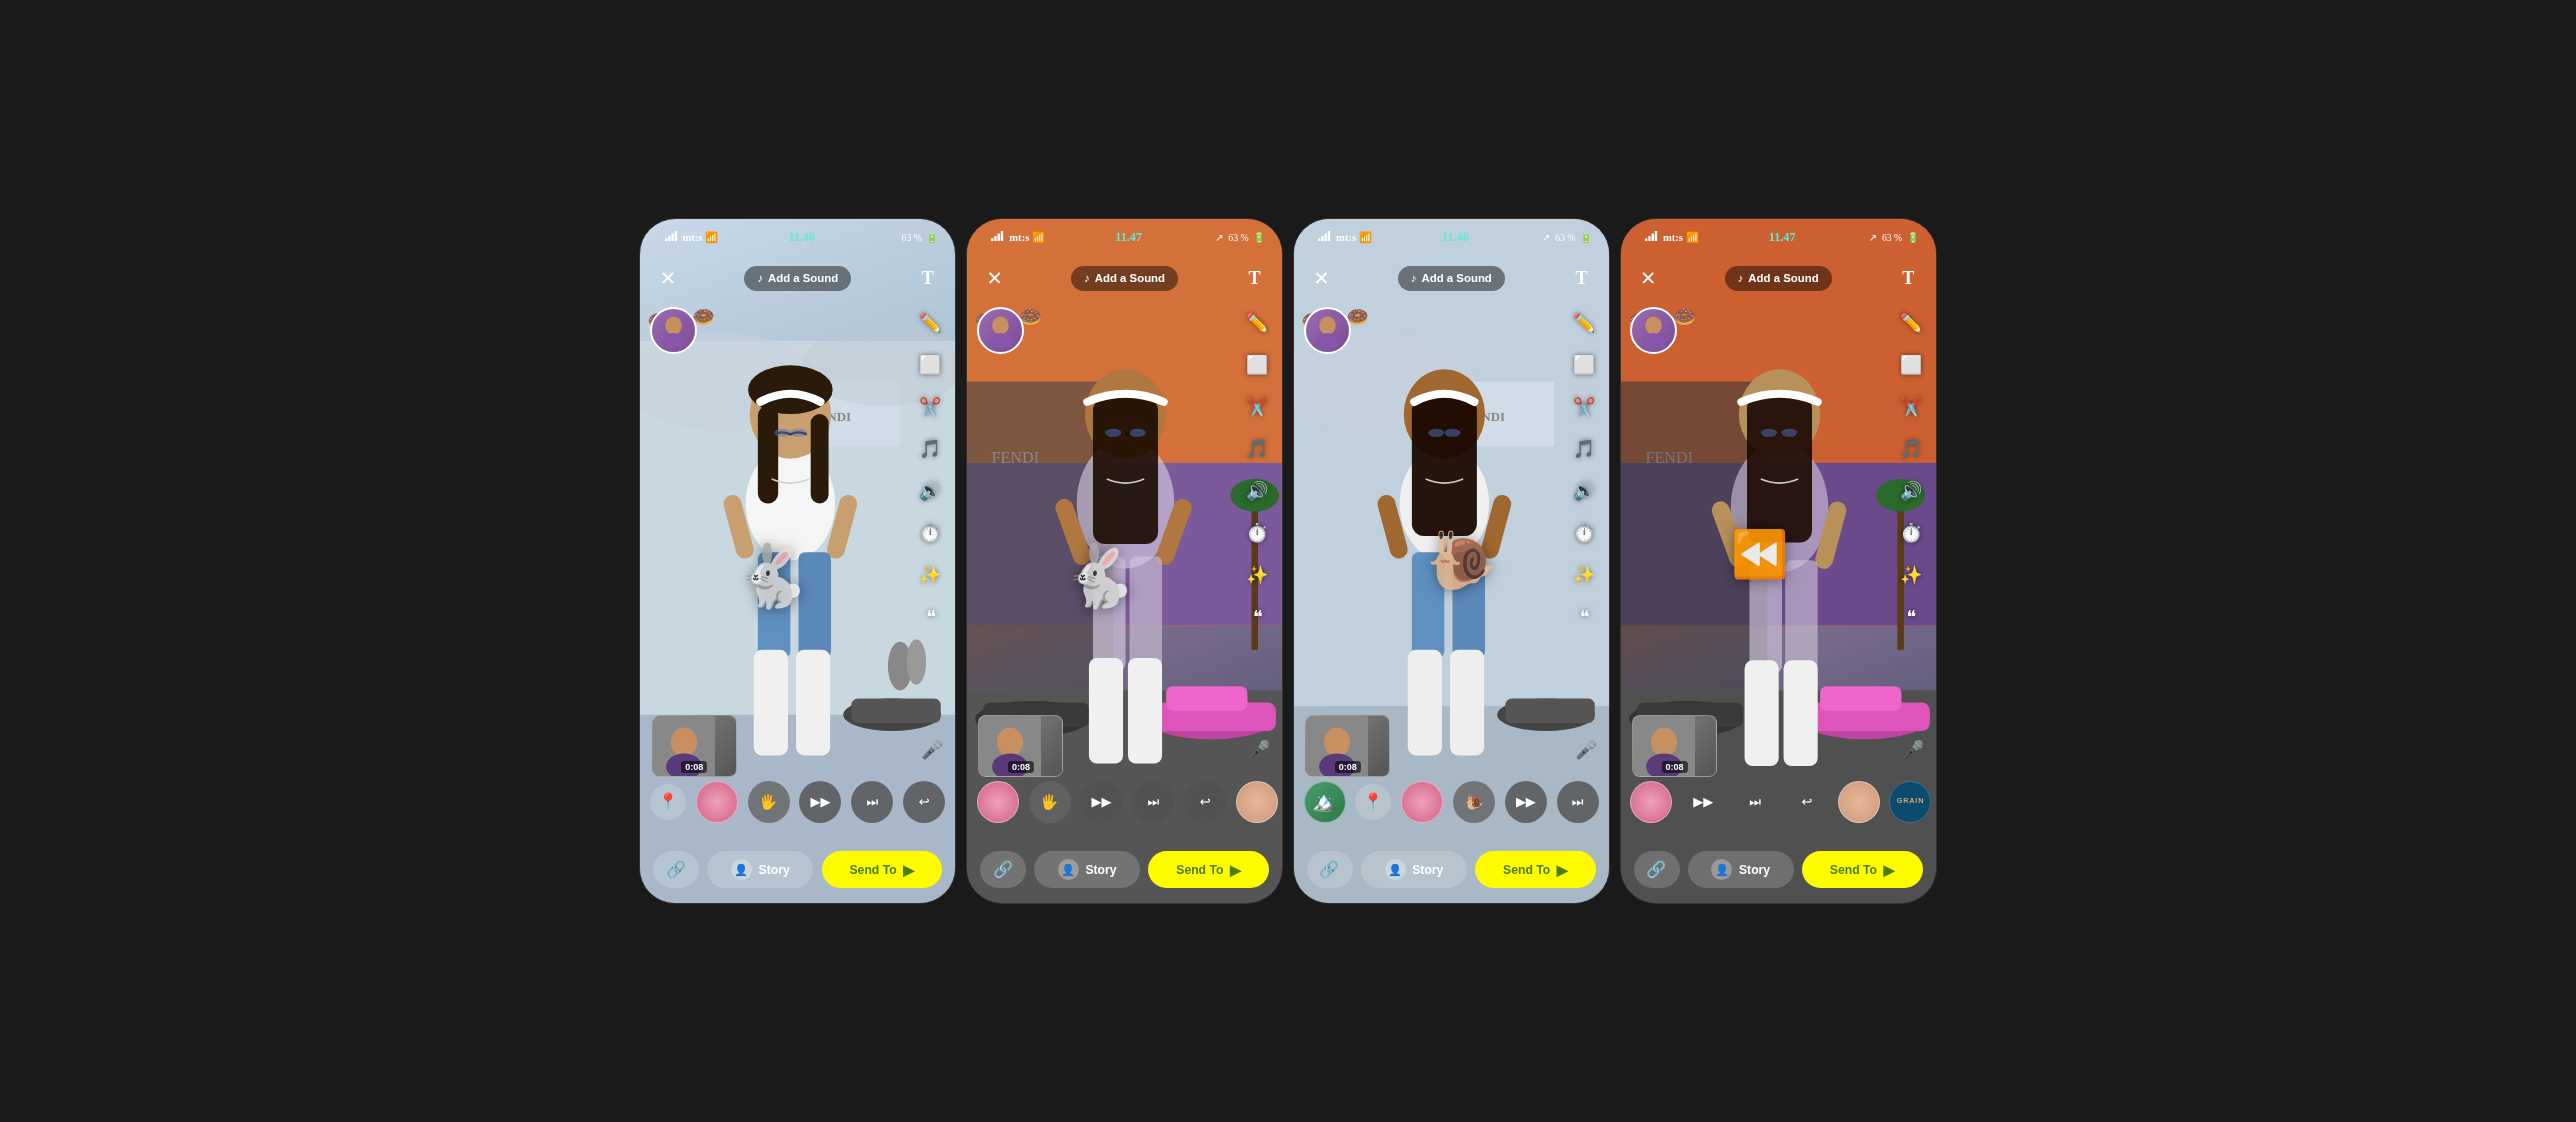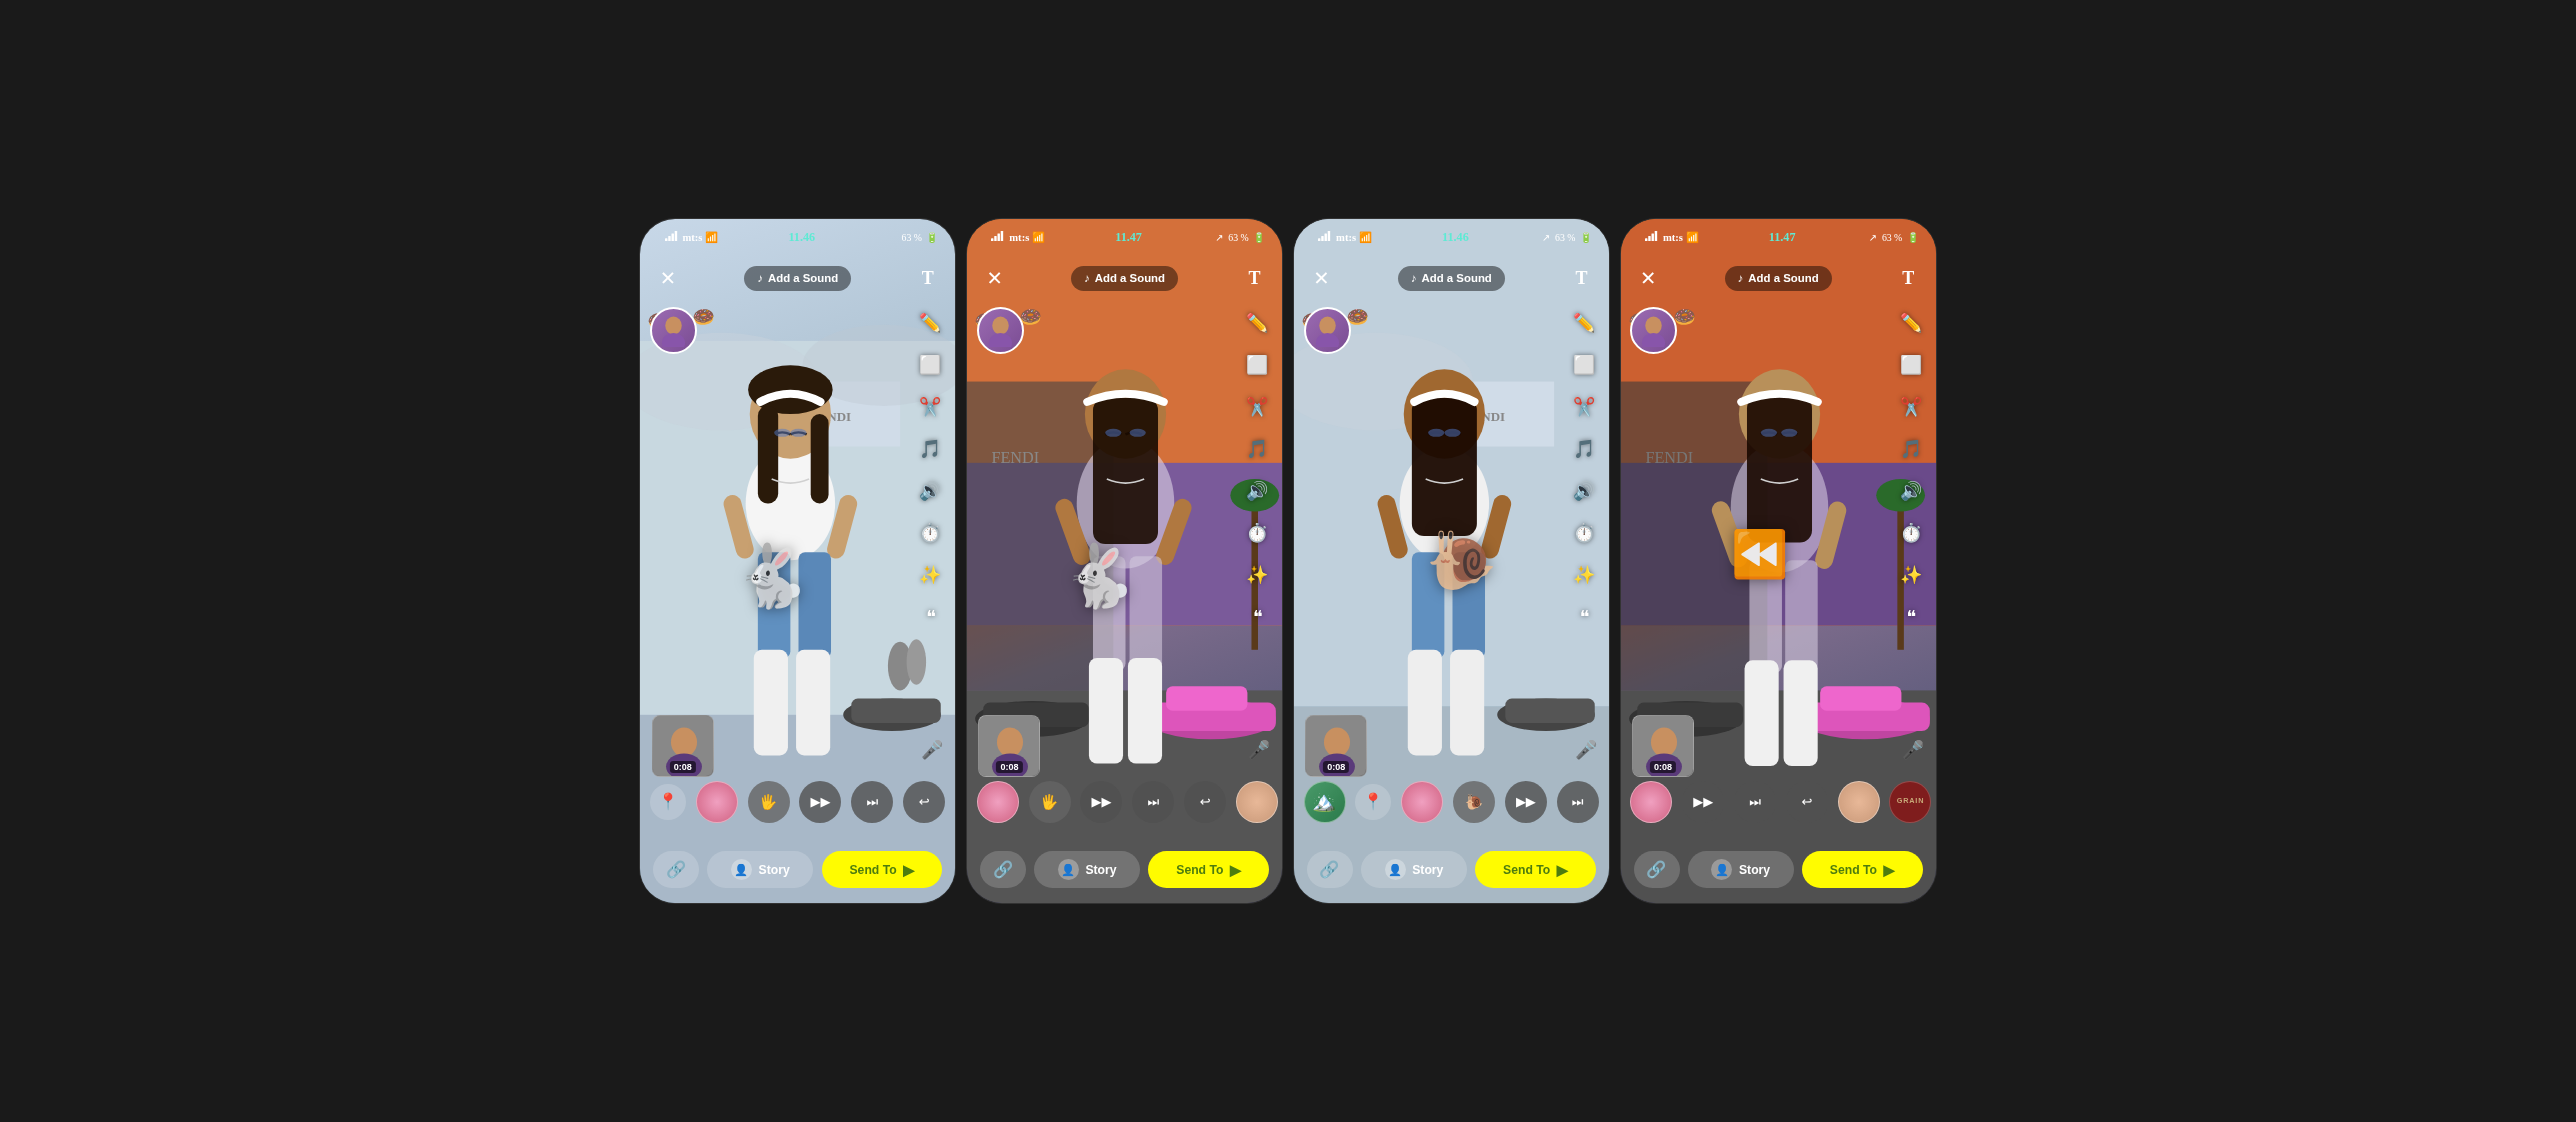--- a/index.html
+++ b/index.html
@@ -150,21 +150,21 @@
       color: #fff;
       font-size: 18px;
       filter: drop-shadow(0 0.8px 2.4px rgba(0,0,0,0.5));
     }
 
     
     .video-thumb {
       position: absolute;
       bottom: 126px;
       left: 11.4px;
-      width: 62px;
+      width: 85px;
       height: 62px;
       border-radius: 8.1px;
       background: linear-gradient(135deg, #888, #555);
       z-index: 10;
       overflow: hidden;
       border: 1.6px solid rgba(255,255,255,0.3);
     }
     .video-thumb-duration {
       position: absolute;
       bottom: 3.3px;
@@ -307,21 +307,21 @@
       color: #fff;
       font-size: 16.3px;
       flex-shrink: 0;
     }
 
     
     .grain-sticker {
       width: 42px;
       height: 42px;
       border-radius: 50%;
-      background: #7f1d1d;
+      background: #0c4a6e;
       display: flex;
       align-items: center;
       justify-content: center;
       color: #c8a878;
       font-size: 7.3px;
       font-weight: 700;
       text-align: center;
       letter-spacing: 0.8px;
       line-height: 1.2;
       border: 1.6px solid rgba(255,255,255,0.2);

